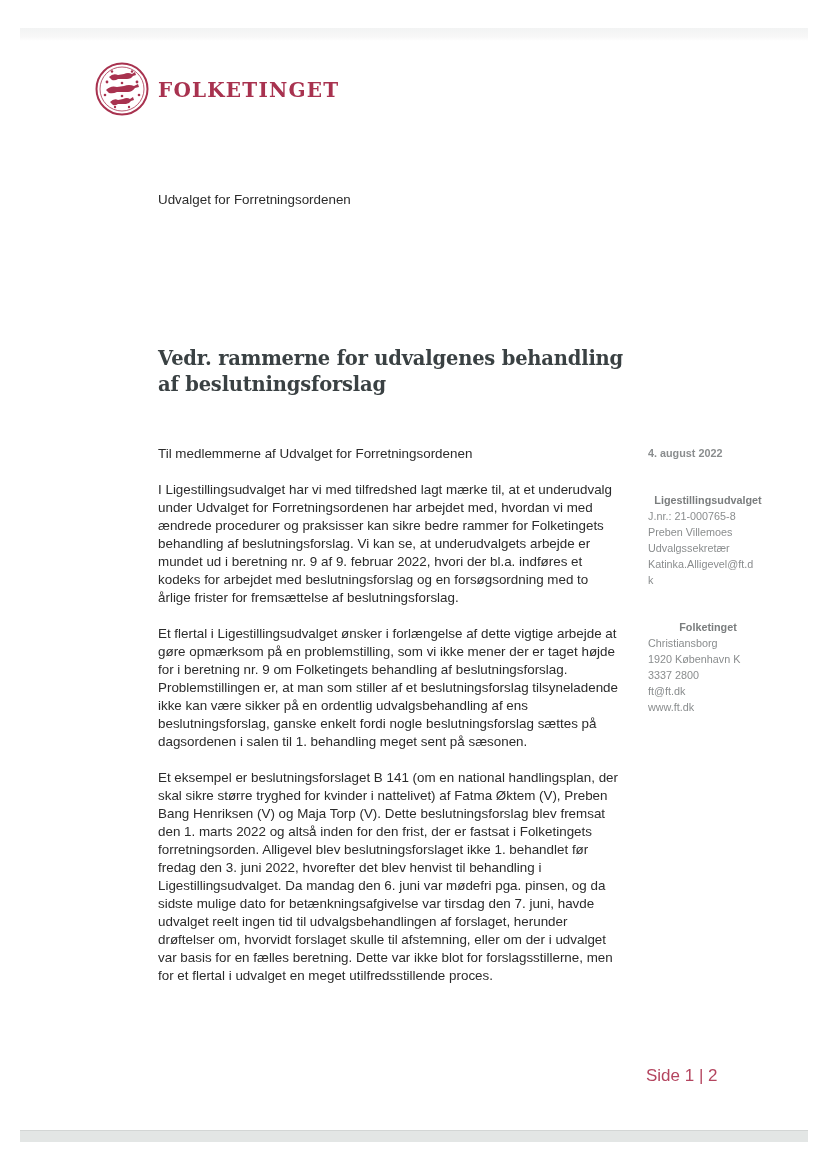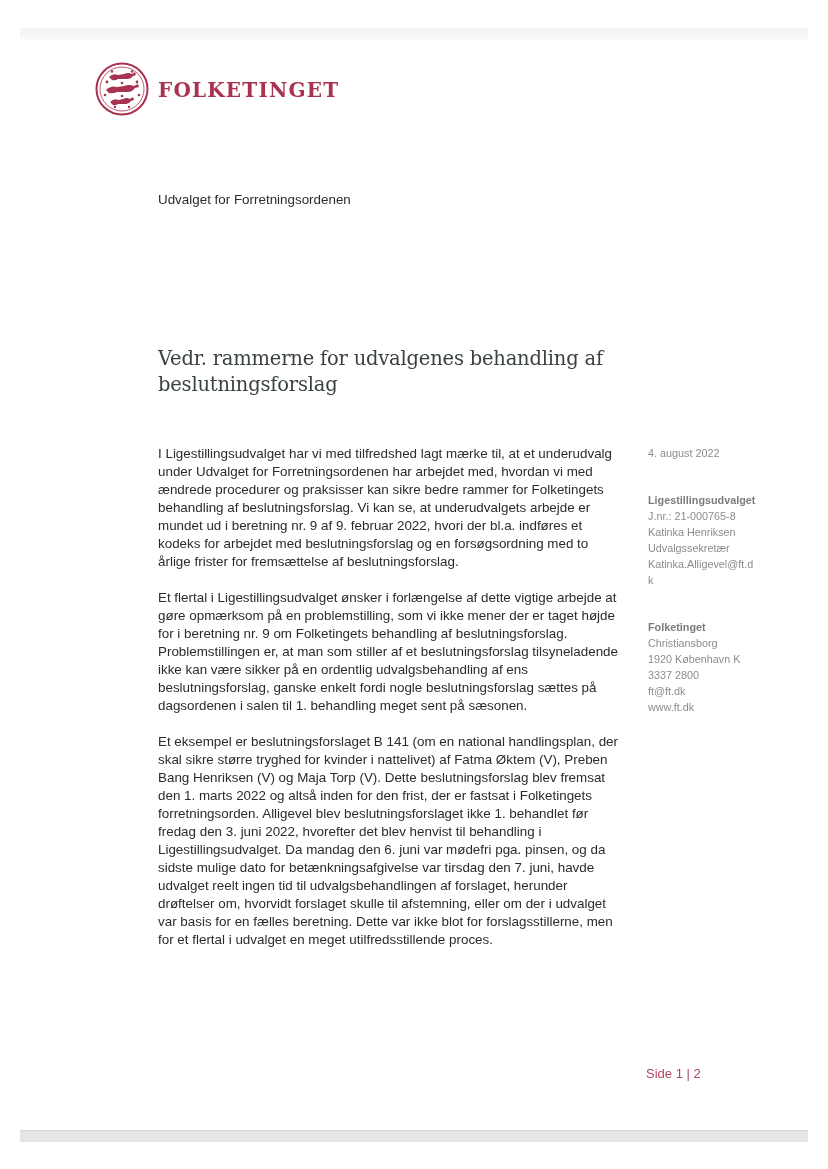--- a/index.html
+++ b/index.html
@@ -17,32 +17,32 @@
     }
     .logo { position: absolute; left: 95px; top: 62px; display: flex; align-items: center; }
     .logo svg { width: 54px; height: 54px; }
     .logo-text {
       margin-left: 9px; font-family: "DejaVu Serif", serif; font-weight: bold; font-size: 20px;
       letter-spacing: 1.2px; color: #a8324f; position: relative; top: 1px;
     }
     .committee { position: absolute; left: 158px; top: 168px; font-size: 13.4px; color: #2b2b2b; margin-top: 24px; }
     .title {
       position: absolute; left: 158px; top: 346px; width: 470px;
-      font-family: "DejaVu Serif", serif; font-weight: normal; font-size: 19.5px; line-height: 26px;
+      font-family: "DejaVu Serif", serif; font-weight: bold; font-size: 19.5px; line-height: 26px;
       color: #3a4143; letter-spacing: -0.2px;
     }
     .main { position: absolute; left: 158px; top: 445px; width: 466px; font-size: 13.4px; line-height: 18px; color: #2b2b2b; }
     .main p { margin: 0 0 18px 0; }
     .salutation { margin-bottom: 18px !important; }
     .sidebar { position: absolute; left: 648px; top: 445px; width: 120px; font-size: 10.8px; line-height: 16px; color: #8a8d8e; }
-    .sidebar .date { margin-bottom: 31px; }
+    .sidebar .date { margin-bottom: 31px; font-weight: bold; }
     .sidebar .block { margin-bottom: 31px; }
-    .sidebar .strong { font-weight: bold; color: #7a7d7e; }
+    .sidebar .strong { font-weight: bold; color: #7a7d7e; text-align: center; }
     .sidebar .line { display: block; white-space: nowrap; }
-    .footer { position: absolute; left: 646px; top: 1066px; font-size: 13px; color: #b4455f; }
+    .footer { position: absolute; left: 646px; top: 1066px; font-size: 17px; color: #b4455f; }
   </style>
 </head>
 <body>
 
 <div class="scan-band-top"></div>
 
 <div class="logo">
   <svg viewBox="0 0 54 54">
     <circle cx="27" cy="27" r="25.5" fill="none" stroke="#a8324f" stroke-width="2"></circle>
     <circle cx="27" cy="27" r="22" fill="#ffffff" stroke="#a8324f" stroke-width="0.8"></circle>
@@ -63,31 +63,32 @@
     </g>
   </svg>
   <span class="logo-text">FOLKETINGET</span>
 </div>
 
 <div class="committee">Udvalget for Forretningsordenen</div>
 
 <h1 class="title" style="margin:0;">Vedr. rammerne for udvalgenes behandling af beslutningsforslag</h1>
 
 <div class="main">
+  <p class="salutation">Til medlemmerne af Udvalget for Forretningsordenen</p>
   <p>I Ligestillingsudvalget har vi med tilfredshed lagt mærke til, at et underudvalg under Udvalget for Forretningsordenen har arbejdet med, hvordan vi med ændrede procedurer og praksisser kan sikre bedre rammer for Folketingets behandling af beslutningsforslag. Vi kan se, at underudvalgets arbejde er mundet ud i beretning nr. 9 af 9. februar 2022, hvori der bl.a. indføres et kodeks for arbejdet med beslutningsforslag og en forsøgsordning med to årlige frister for fremsættelse af beslutningsforslag.</p>
   <p>Et flertal i Ligestillingsudvalget ønsker i forlængelse af dette vigtige arbejde at gøre opmærksom på en problemstilling, som vi ikke mener der er taget højde for i beretning nr. 9 om Folketingets behandling af beslutningsforslag. Problemstillingen er, at man som stiller af et beslutningsforslag tilsyneladende ikke kan være sikker på en ordentlig udvalgsbehandling af ens beslutningsforslag, ganske enkelt fordi nogle beslutningsforslag sættes på dagsordenen i salen til 1. behandling meget sent på sæsonen.</p>
   <p>Et eksempel er beslutningsforslaget B 141 (om en national handlingsplan, der skal sikre større tryghed for kvinder i nattelivet) af Fatma Øktem (V), Preben Bang Henriksen (V) og Maja Torp (V). Dette beslutningsforslag blev fremsat den 1. marts 2022 og altså inden for den frist, der er fastsat i Folketingets forretningsorden. Alligevel blev beslutningsforslaget ikke 1. behandlet før fredag den 3. juni 2022, hvorefter det blev henvist til behandling i Ligestillingsudvalget. Da mandag den 6. juni var mødefri pga. pinsen, og da sidste mulige dato for betænkningsafgivelse var tirsdag den 7. juni, havde udvalget reelt ingen tid til udvalgsbehandlingen af forslaget, herunder drøftelser om, hvorvidt forslaget skulle til afstemning, eller om der i udvalget var basis for en fælles beretning. Dette var ikke blot for forslagsstillerne, men for et flertal i udvalget en meget utilfredsstillende proces.</p>
 </div>
 
 <div class="sidebar">
   <div class="date">4. august 2022</div>
   <div class="block">
     <span class="line strong">Ligestillingsudvalget</span>
     <span class="line">J.nr.: 21-000765-8</span>
-    <span class="line">Katinka Henriksen</span>
+    <span class="line">Preben Villemoes</span>
     <span class="line">Udvalgssekretær</span>
     <span class="line">Katinka.Alligevel@ft.d</span>
     <span class="line">k</span>
   </div>
   <div class="block">
     <span class="line strong">Folketinget</span>
     <span class="line">Christiansborg</span>
     <span class="line">1920 København K</span>
     <span class="line">3337 2800</span>
     <span class="line">ft@ft.dk</span>

